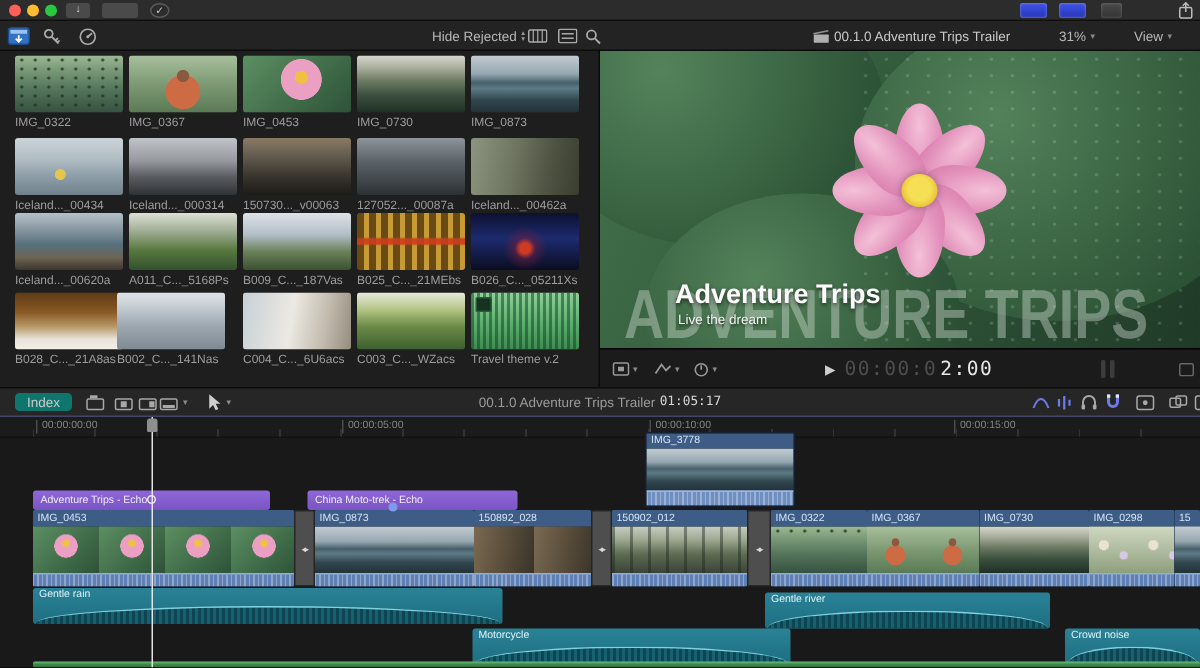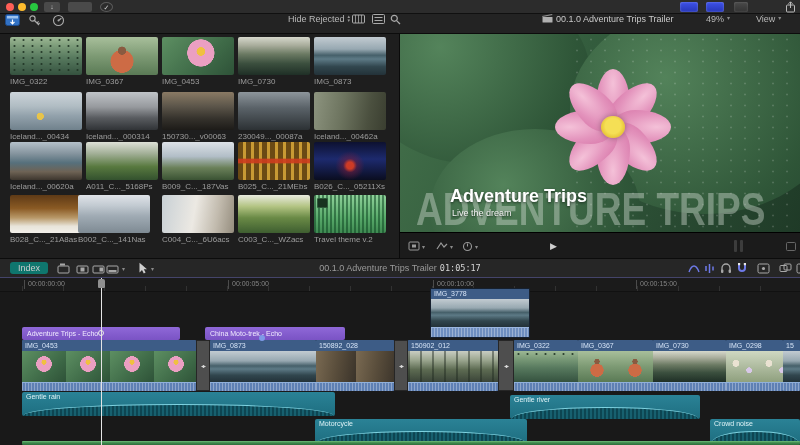--- a/index.html
+++ b/index.html
@@ -10,21 +10,21 @@
   
   .titlebar { position:absolute; left:0; top:0; width:800px; height:14px; background:#2c2c2c; border-bottom:1px solid #101010; }
   .tl-dot { position:absolute; top:3px; width:8px; height:8px; border-radius:50%; }
   .tb-btn { position:absolute; top:2px; height:10px; background:#4a4a4a; border-radius:2px; color:#cfcfcf; font-size:7px; line-height:10px; text-align:center; }
   .kbadge { position:absolute; top:2px; height:10px; width:18px; border-radius:2px; background:linear-gradient(180deg,#3e52e8,#2636b8); box-shadow:inset 0 0 2px rgba(255,255,255,.4); }
   .kbadge.dark { background:linear-gradient(180deg,#4a4a4a,#333); box-shadow:inset 0 0 2px rgba(255,255,255,.25); width:14px; }
   .share-ic { position:absolute; right:4px; top:1px; }
 
   
   .toolbar { position:absolute; left:0; top:14px; width:800px; height:20px; background:#232323; border-bottom:1px solid #0c0c0c; font-size:9px; color:#b8b8b8; }
-  .toolbar .abs { position:absolute; top:0; height:20px; display:flex; gap:3px; }
+  .toolbar .abs { position:absolute; top:0; height:20px; display:flex; align-items:center; gap:3px; }
   .chev { color:#8a8a8a; font-size:6px; }
   .updn { display:inline-flex; flex-direction:column; line-height:4px; font-size:5px; color:#9a9a9a; }
   .vtitle-row { white-space:nowrap; color:#c9c9c9; }
   .dimtext { color:#9a9a9a; }
 
   
   .browser { position:absolute; left:0; top:34px; width:400px; height:224px; background:#1e1e1e; border-right:1px solid #0a0a0a; }
   .bclip { position:absolute; width:72px; }
   .bthumb { position:relative; width:72px; height:38px; border-radius:2px; overflow:hidden; background-color:#333; }
   .bname { margin-top:2px; font-size:8px; color:#9c9c9c; white-space:nowrap; overflow:hidden; }
@@ -191,21 +191,21 @@
     <span class="abs vtitle-row" style="left:542px">
       <span>
         <svg width="11" height="9" viewBox="0 0 11 9">
             <rect x="0.5" y="3" width="10" height="5.5" rx="0.5" fill="#b0b0b0"></rect>
             <path d="M0.5 3 L10.5 1 L10 0 L0 2 Z" fill="#8f8f8f"></path>
           </svg>
       </span>
       <span>00.1.0 Adventure Trips Trailer</span>
     </span>
     <span class="abs" style="left:706px">
-      <span>49%</span>
+      <span>31%</span>
         <span class="chev">▾</span>
     </span>
     <span class="abs" style="left:756px">
       <span>View</span>
         <span class="chev">▾</span>
     </span>
   </div>
 
   <div class="browser">
     <div>
@@ -236,21 +236,21 @@
         <div class="bclip" style="left: 86px; top: 58px;">
           <div class="bthumb bk-bunker"></div>
           <div class="bname">Iceland..._000314</div>
         </div>
         <div class="bclip" style="left: 162px; top: 58px;">
           <div class="bthumb bk-seastack"></div>
           <div class="bname">150730..._v00063</div>
         </div>
         <div class="bclip" style="left: 238px; top: 58px;">
           <div class="bthumb bk-coast"></div>
-          <div class="bname">230049..._00087a</div>
+          <div class="bname">127052..._00087a</div>
         </div>
         <div class="bclip" style="left: 314px; top: 58px;">
           <div class="bthumb bk-canyon"></div>
           <div class="bname">Iceland..._00462a</div>
         </div>
         <div class="bclip" style="left: 10px; top: 108px;">
           <div class="bthumb bk-mtbeach"></div>
           <div class="bname">Iceland..._00620a</div>
         </div>
         <div class="bclip" style="left: 86px; top: 108px;">
@@ -330,20 +330,24 @@
       <span class="abs" style="left:62px">
         <svg width="11" height="11" viewBox="0 0 11 11">
             <circle cx="5.5" cy="5.5" r="4" fill="none" stroke="#999" stroke-width="1.1"></circle>
             <path d="M5.5 5.5 L5.5 2.5" stroke="#999" stroke-width="1.1"></path>
           </svg>
           <span class="chev">▾</span>
       </span>
       <span class="abs" style="left:150px">
         <span class="play-glyph">▶</span>
       </span>
+      <span class="abs tc" style="left:163px">
+        <span class="dim">00:00:0</span>
+          <span class="lit">2:00</span>
+      </span>
       <span class="abs" style="left:334px;gap:3px">
         <span class="meterbar"></span>
           <span class="meterbar"></span>
       </span>
       <span class="abs" style="right:4px">
         <svg width="10" height="9" viewBox="0 0 10 9">
             <rect x="0.5" y="0.5" width="9" height="8" rx="1" fill="none" stroke="#666"></rect>
           </svg>
       </span>
     </div>

